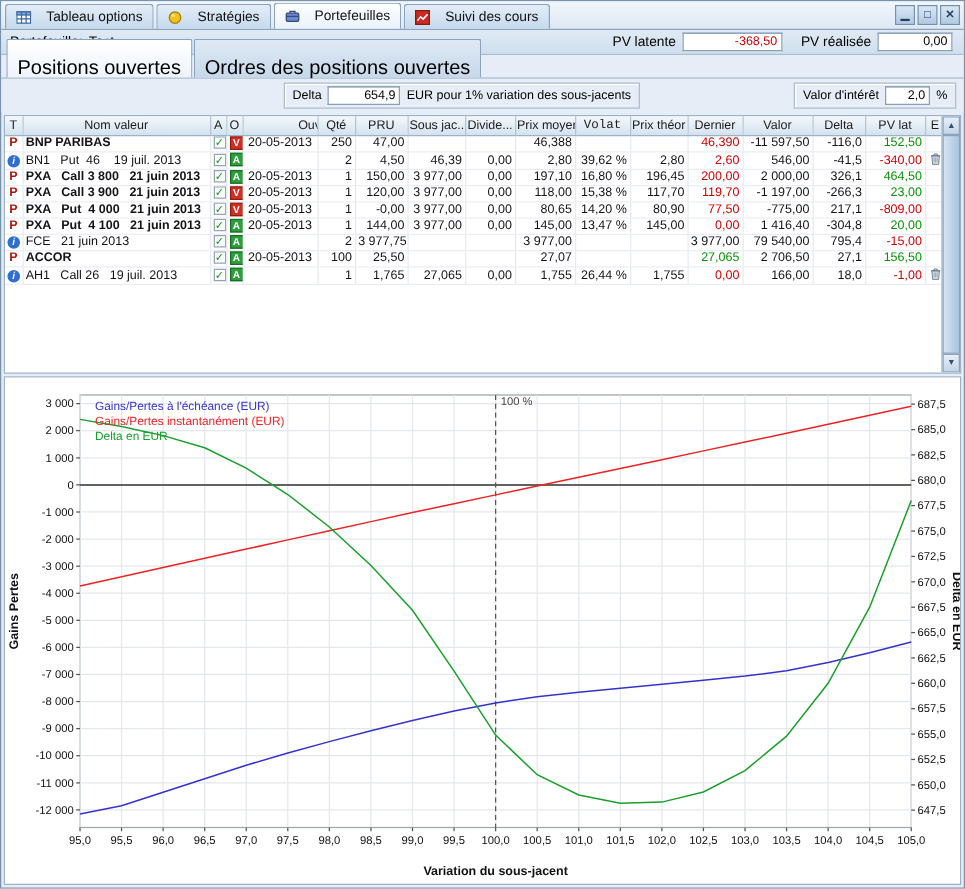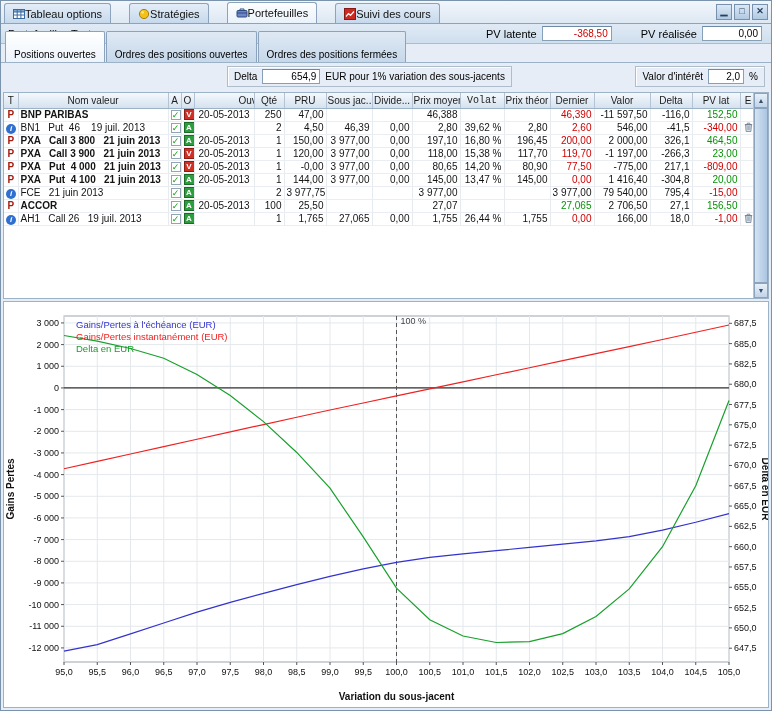--- a/index.html
+++ b/index.html
@@ -2,39 +2,39 @@
 <html><head>
 <meta charset="utf-8">
 <style>
   *{box-sizing:border-box;margin:0;padding:0}
   html,body{width:772px;height:711px;overflow:hidden}
   body{font-family:"Liberation Sans",sans-serif;background:#c8d4e2}
   .app{position:relative;width:772px;height:711px;border:1px solid #7a93ad;background:#e6edf6;display:flex;flex-direction:column;overflow:hidden}
 
   
   .tabbar{flex:none;height:23px;display:flex;align-items:flex-end;padding:2px 3px 0 3px;background:linear-gradient(#f2f6fb,#dde8f3);border-bottom:1px solid #8ba3bc;position:relative}
-  .wtab{display:flex;align-items:center;gap:0;height:20px;padding:0 8px;font-size:11px;color:#111;background:linear-gradient(#e3edf8,#c6d9ec);border:1px solid #8ba3bc;border-bottom:none;border-radius:3px 3px 0 0;margin-right:18px;cursor:default;white-space:nowrap}
+  .wtab{display:flex;align-items:center;gap:12px;height:20px;padding:0 8px;font-size:11px;color:#111;background:linear-gradient(#e3edf8,#c6d9ec);border:1px solid #8ba3bc;border-bottom:none;border-radius:3px 3px 0 0;margin-right:2px;cursor:default;white-space:nowrap}
   .wtab.selected{background:linear-gradient(#fdfefe,#e9f2fb);height:21px}
   .wtab .ticon{display:inline-flex;width:12px;height:12px}
   .winbtns{position:absolute;right:3px;top:3px;display:flex;gap:2px}
   .winbtn{width:16px;height:16px;background:linear-gradient(#dbe8f6,#b1c9e2);border:1px solid #7591ae;color:#23405e;font-size:9px;line-height:13px;text-align:center;font-weight:bold;cursor:default}
 
   
   .headerbar{flex:none;height:20px;display:flex;align-items:center;gap:5px;padding:0 7px;background:linear-gradient(#e0eaf5,#cfdfee);border-bottom:1px solid #a9bdd0;font-size:11px}
   .hname{font-weight:normal}
   .spacer{flex:1}
   .field{background:#fff;border:1px solid #86a0b8;border-top-color:#6c8aa5;font-size:10px;height:15px;line-height:13px;padding:0 3px;text-align:right;overflow:hidden}
-  .fld-pvl{width:70px;margin-right:24px}
+  .fld-pvl{width:80px;margin-right:10px}
   .fld-pvr{width:60px;margin-right:2px}
   .red{color:#cf0000}
   .green{color:#079307}
 
   
   .subtabs{flex:none;height:19px;display:flex;align-items:flex-end;padding:2px 4px 0;border-bottom:1px solid #9cb2c7;background:#e6edf6}
-  .stab{height:16px;line-height:15px;font-size:10px;padding:15px 8px;border:1px solid #8ba3bc;border-bottom:none;border-radius:2px 2px 0 0;background:linear-gradient(#dfe9f4,#c6d8ea);margin-right:1px;cursor:default;white-space:nowrap}
+  .stab{height:16px;line-height:15px;font-size:16px;padding:15px 8px;border:1px solid #8ba3bc;border-bottom:none;border-radius:2px 2px 0 0;background:linear-gradient(#dfe9f4,#c6d8ea);margin-right:1px;cursor:default;white-space:nowrap}
   .stab.selected{background:linear-gradient(#ffffff,#eef4fb);height:17px}
 
   
   .toolbar{flex:none;height:27px;display:flex;align-items:center;background:#e6edf6;font-size:10px}
   .tbox{display:flex;align-items:center;gap:5px;padding:2px 6px;border:1px solid #aebdcb;box-shadow:inset 1px 1px 0 #fff;background:#e6edf6;white-space:nowrap}
   .deltabox{margin-left:226px}
   .tauxbox{margin-left:auto;margin-right:6px}
   .fld-delta{width:58px}
   .fld-taux{width:36px}
 
@@ -123,21 +123,20 @@
     <span class="spacer"></span>
     <span class="hlabel">PV latente</span>
     <div class="field fld-pvl red">-368,50</div>
     <span class="hlabel">PV réalisée</span>
     <div class="field fld-pvr">0,00</div>
   </div>
 
   <div class="subtabs" id="subtabs">
       <div class="stab selected">Positions ouvertes</div>
       <div class="stab">Ordres des positions ouvertes</div>
-      <div class="stab">Ordres des positions fermées</div>
     </div>
 
   <div class="toolbar">
     <div class="tbox deltabox">
       <span>Delta</span>
       <div class="field fld-delta">654,9</div>
       <span>EUR pour 1% variation des sous-jacents</span>
     </div>
     <div class="tbox tauxbox">
       <span>Valor d'intérêt</span>

